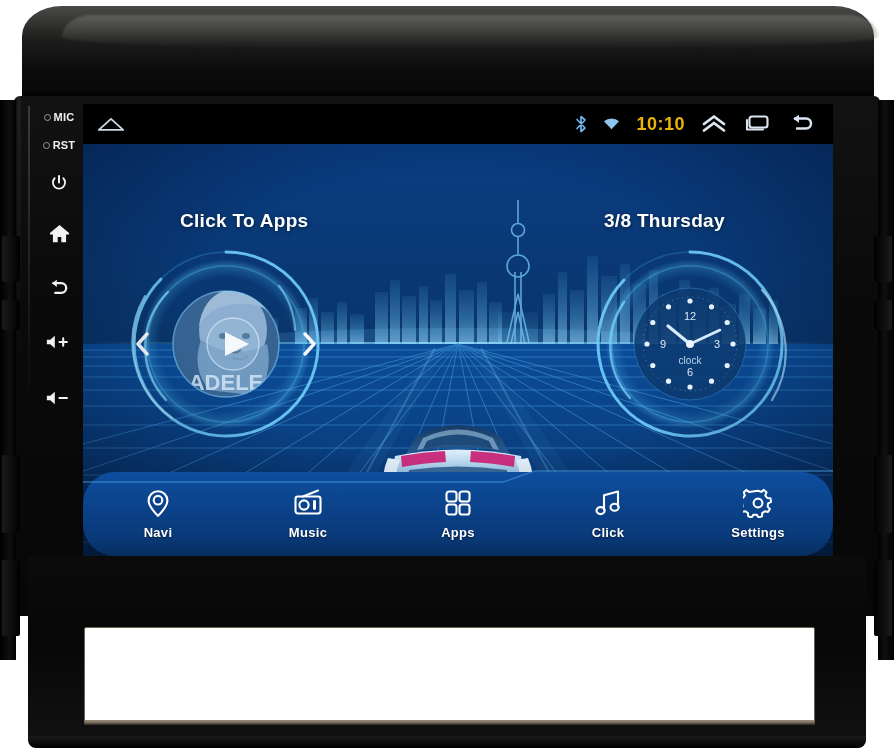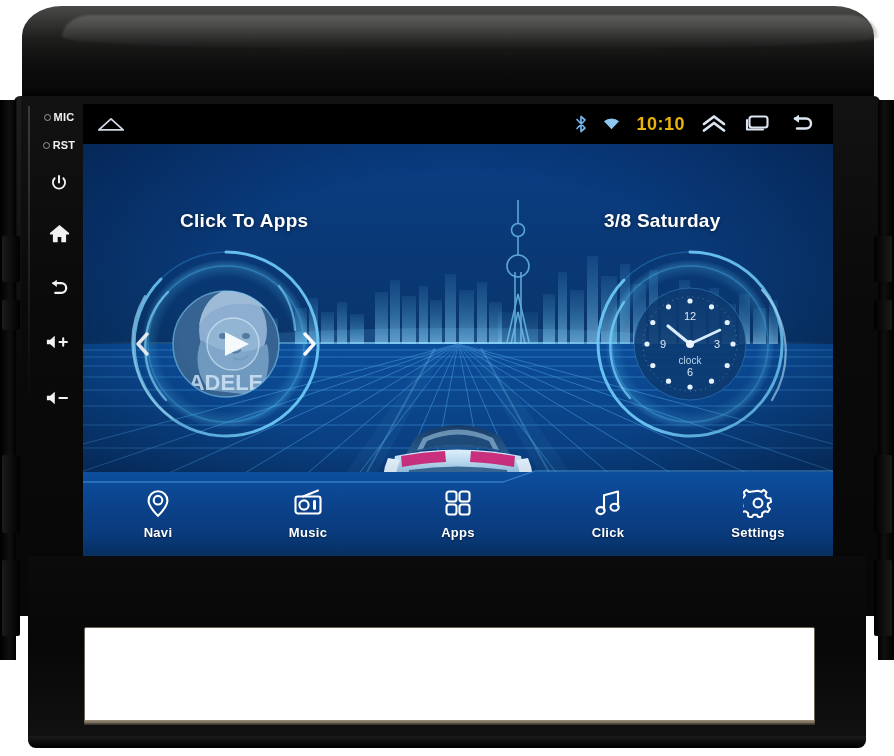--- a/index.html
+++ b/index.html
@@ -135,21 +135,21 @@
     letter-spacing: .3px;
   }
   .hdr.left { left: 97px; }
   .hdr.right { left: 521px; }
 
   
   .dock {
     position: absolute; left: 0; bottom: 0; width: 750px; height: 84px;
     background: linear-gradient(180deg, #0c4b99 0%, #0a3e85 40%, #0a3madeup 0%, #093a7c 70%, #07305f 100%);
     background: linear-gradient(180deg, #0d4e9e 0%, #0b4189 45%, #093a7b 75%, #072f5f 100%);
-    display: flex; align-items: center;
+    display: flex; align-items: center; border-radius: 32px;
   }
   .dockitem {
     flex: 1; display: flex; flex-direction: column; align-items: center; gap: 7px;
     cursor: pointer;
   }
   .dockitem .dlabel {
     color: #ffffff; font-size: 13px; font-weight: bold; letter-spacing: .3px;
     text-shadow: 0 1px 2px rgba(0,0,0,.55);
   }
 </style>
@@ -516,21 +516,21 @@
             <line x1="607" y1="200" x2="585" y2="182" stroke="#d8ecff" stroke-width="3.2" stroke-linecap="round"></line>
             <line x1="607" y1="200" x2="637" y2="186" stroke="#d8ecff" stroke-width="2.6" stroke-linecap="round"></line>
             <circle cx="607" cy="200" r="4" fill="#eaf5ff"></circle>
           </g>
         </g>
       </svg>
 
       <div class="wall-vign"></div>
 
       <div class="hdr left">Click To Apps</div>
-      <div class="hdr right">3/8 Saturday</div>
+      <div class="hdr right">3/8 Thursday</div>
 
       <div class="dock">
         <svg width="750" height="18" viewBox="0 0 750 18" style="position:absolute;left:0;top:-2px">
           <path d="M0 12 L420 12 L452 1 L750 1" stroke="#4fa4e8" stroke-width="1.3" fill="none" opacity="0.55"></path>
         </svg>
 
         <div class="dockitem">
           <svg width="30" height="30" viewBox="0 0 30 30">
             <path d="M15 3.2c-5.2 0-9.4 4.1-9.4 9.2 0 6.6 9.4 15.4 9.4 15.4s9.4-8.8 9.4-15.4c0-5.1-4.2-9.2-9.4-9.2z" fill="none" stroke="#fff" stroke-width="2.1"></path>
             <circle cx="15" cy="12.2" r="4.3" fill="none" stroke="#fff" stroke-width="2.1"></circle>

